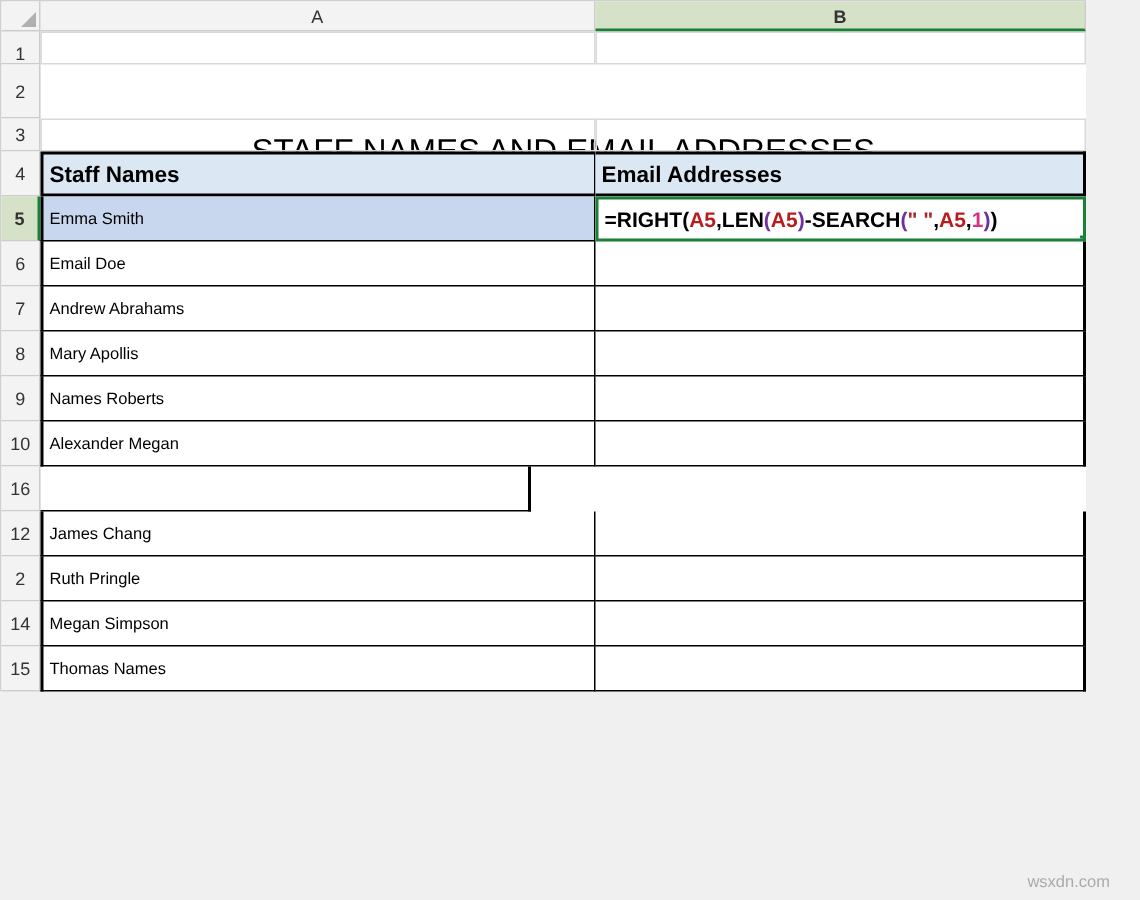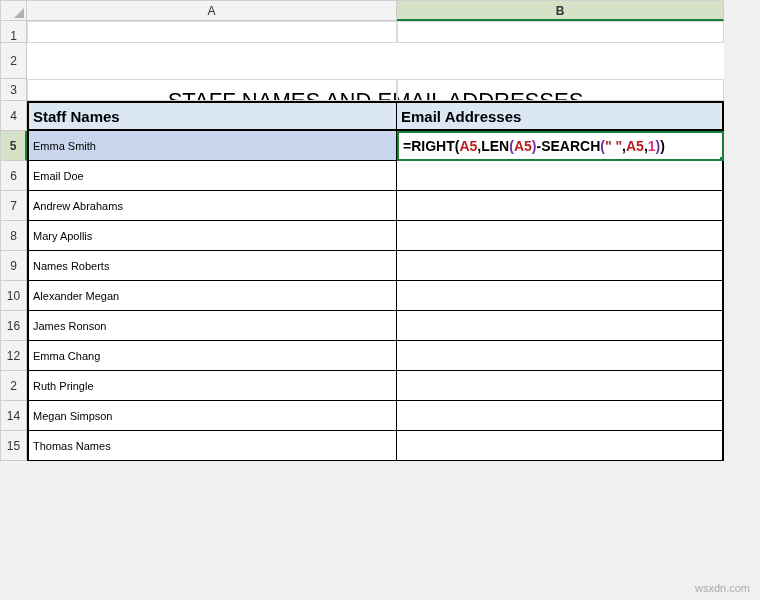--- a/index.html
+++ b/index.html
@@ -125,21 +125,21 @@
     }
     .fx-blue { color: #b91c1c; font-weight: bold; }
     .fx-black { color: #000; font-weight: bold; }
     .fx-paren1 { color: #000; font-weight: bold;}
     .fx-paren2 { color: #7030a0; font-weight: bold;}
     .fx-num { color: #d63384; font-weight: bold;}
     .fx-str { color: #a52a2a; font-weight: bold;}
     .watermark {
       position: absolute;
       bottom: 6px;
-      right: 10px;
+      right: 20px;
       font-size: 11px;
       color: #aaa;
       font-family: Arial, sans-serif;
     }
     .blank-row .cell { border: 1px solid #d9d9d9; }
     .r1 { height: 22px; }
     .r3 { height: 22px; }
   </style>
 </head>
 <body>
@@ -226,26 +226,25 @@
     <div class="cell col-A data-cell">Names Roberts</div>
     <div class="cell col-B data-cell"></div>
   </div>
   <div class="row">
     <div class="row-header">10</div>
     <div class="cell col-A data-cell">Alexander Megan</div>
     <div class="cell col-B data-cell"></div>
   </div>
   <div class="row">
     <div class="row-header">16</div>
-    <div class="cell col-A data-cell">James Ronson</div>
     <div class="cell col-B data-cell"></div>
   </div>
   <div class="row">
     <div class="row-header">12</div>
-    <div class="cell col-A data-cell">Emma Chang</div>
+    <div class="cell col-A data-cell">James Chang</div>
     <div class="cell col-B data-cell"></div>
   </div>
   <div class="row">
     <div class="row-header">2</div>
     <div class="cell col-A data-cell">Ruth Pringle</div>
     <div class="cell col-B data-cell"></div>
   </div>
   <div class="row">
     <div class="row-header">14</div>
     <div class="cell col-A data-cell">Megan Simpson</div>

